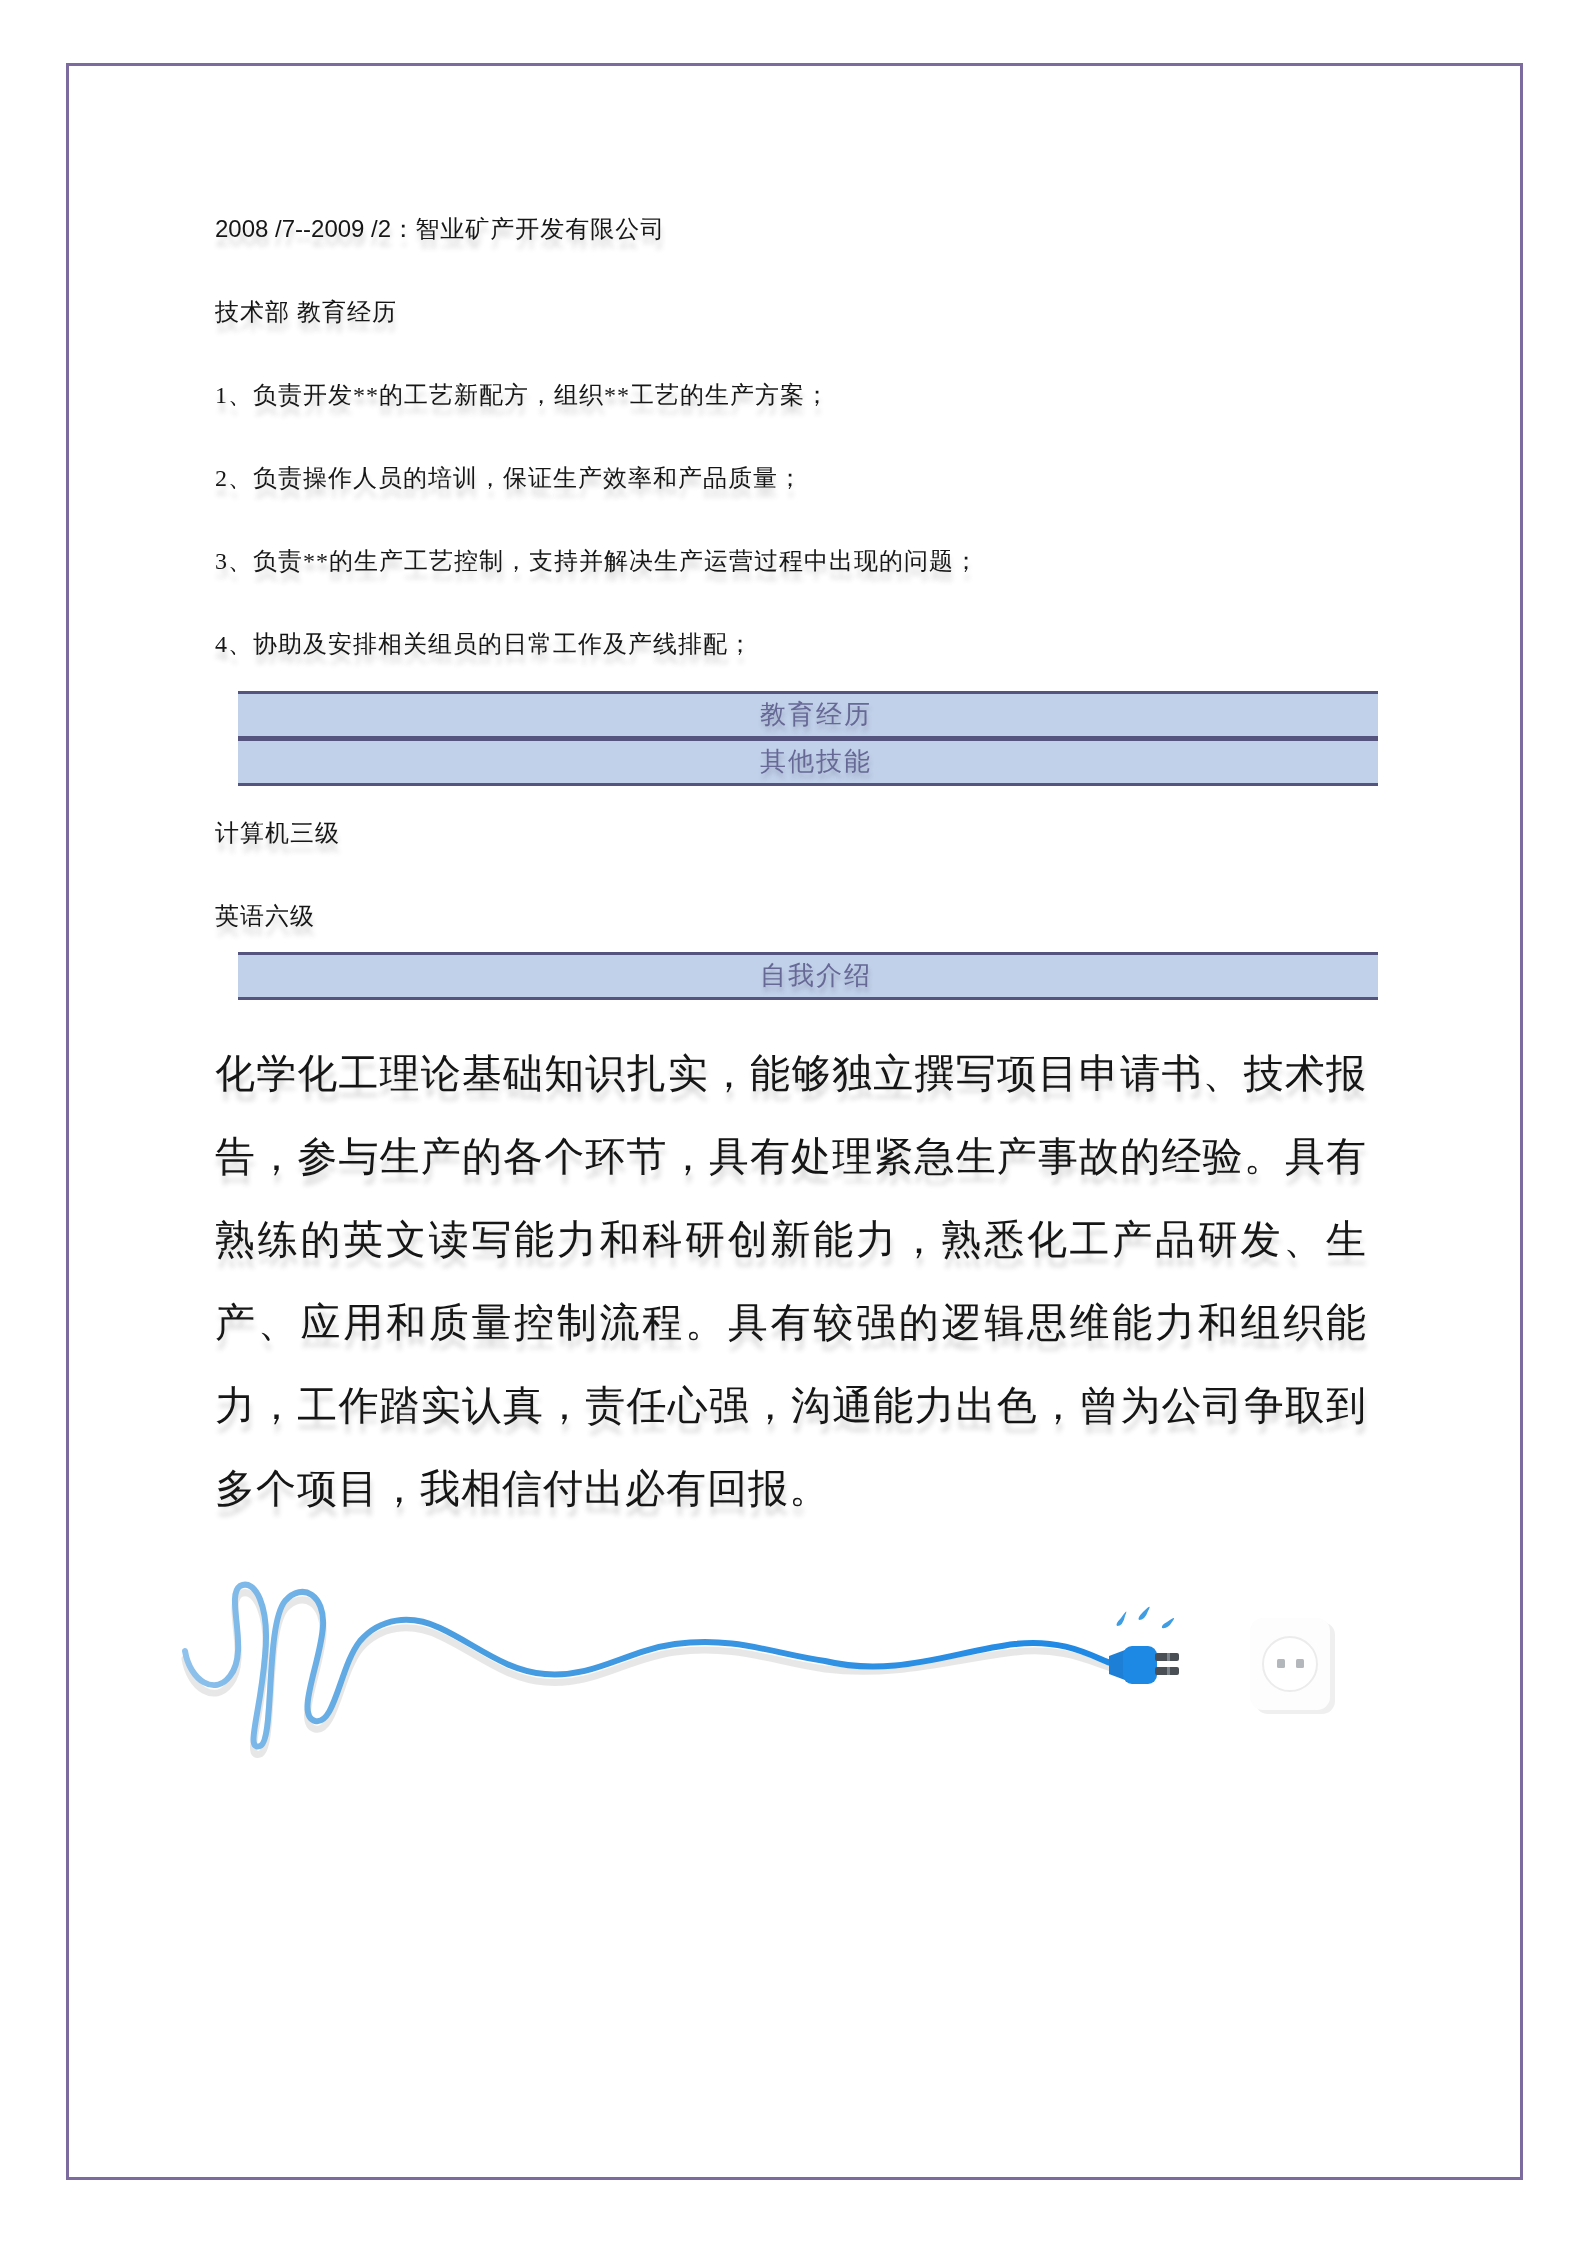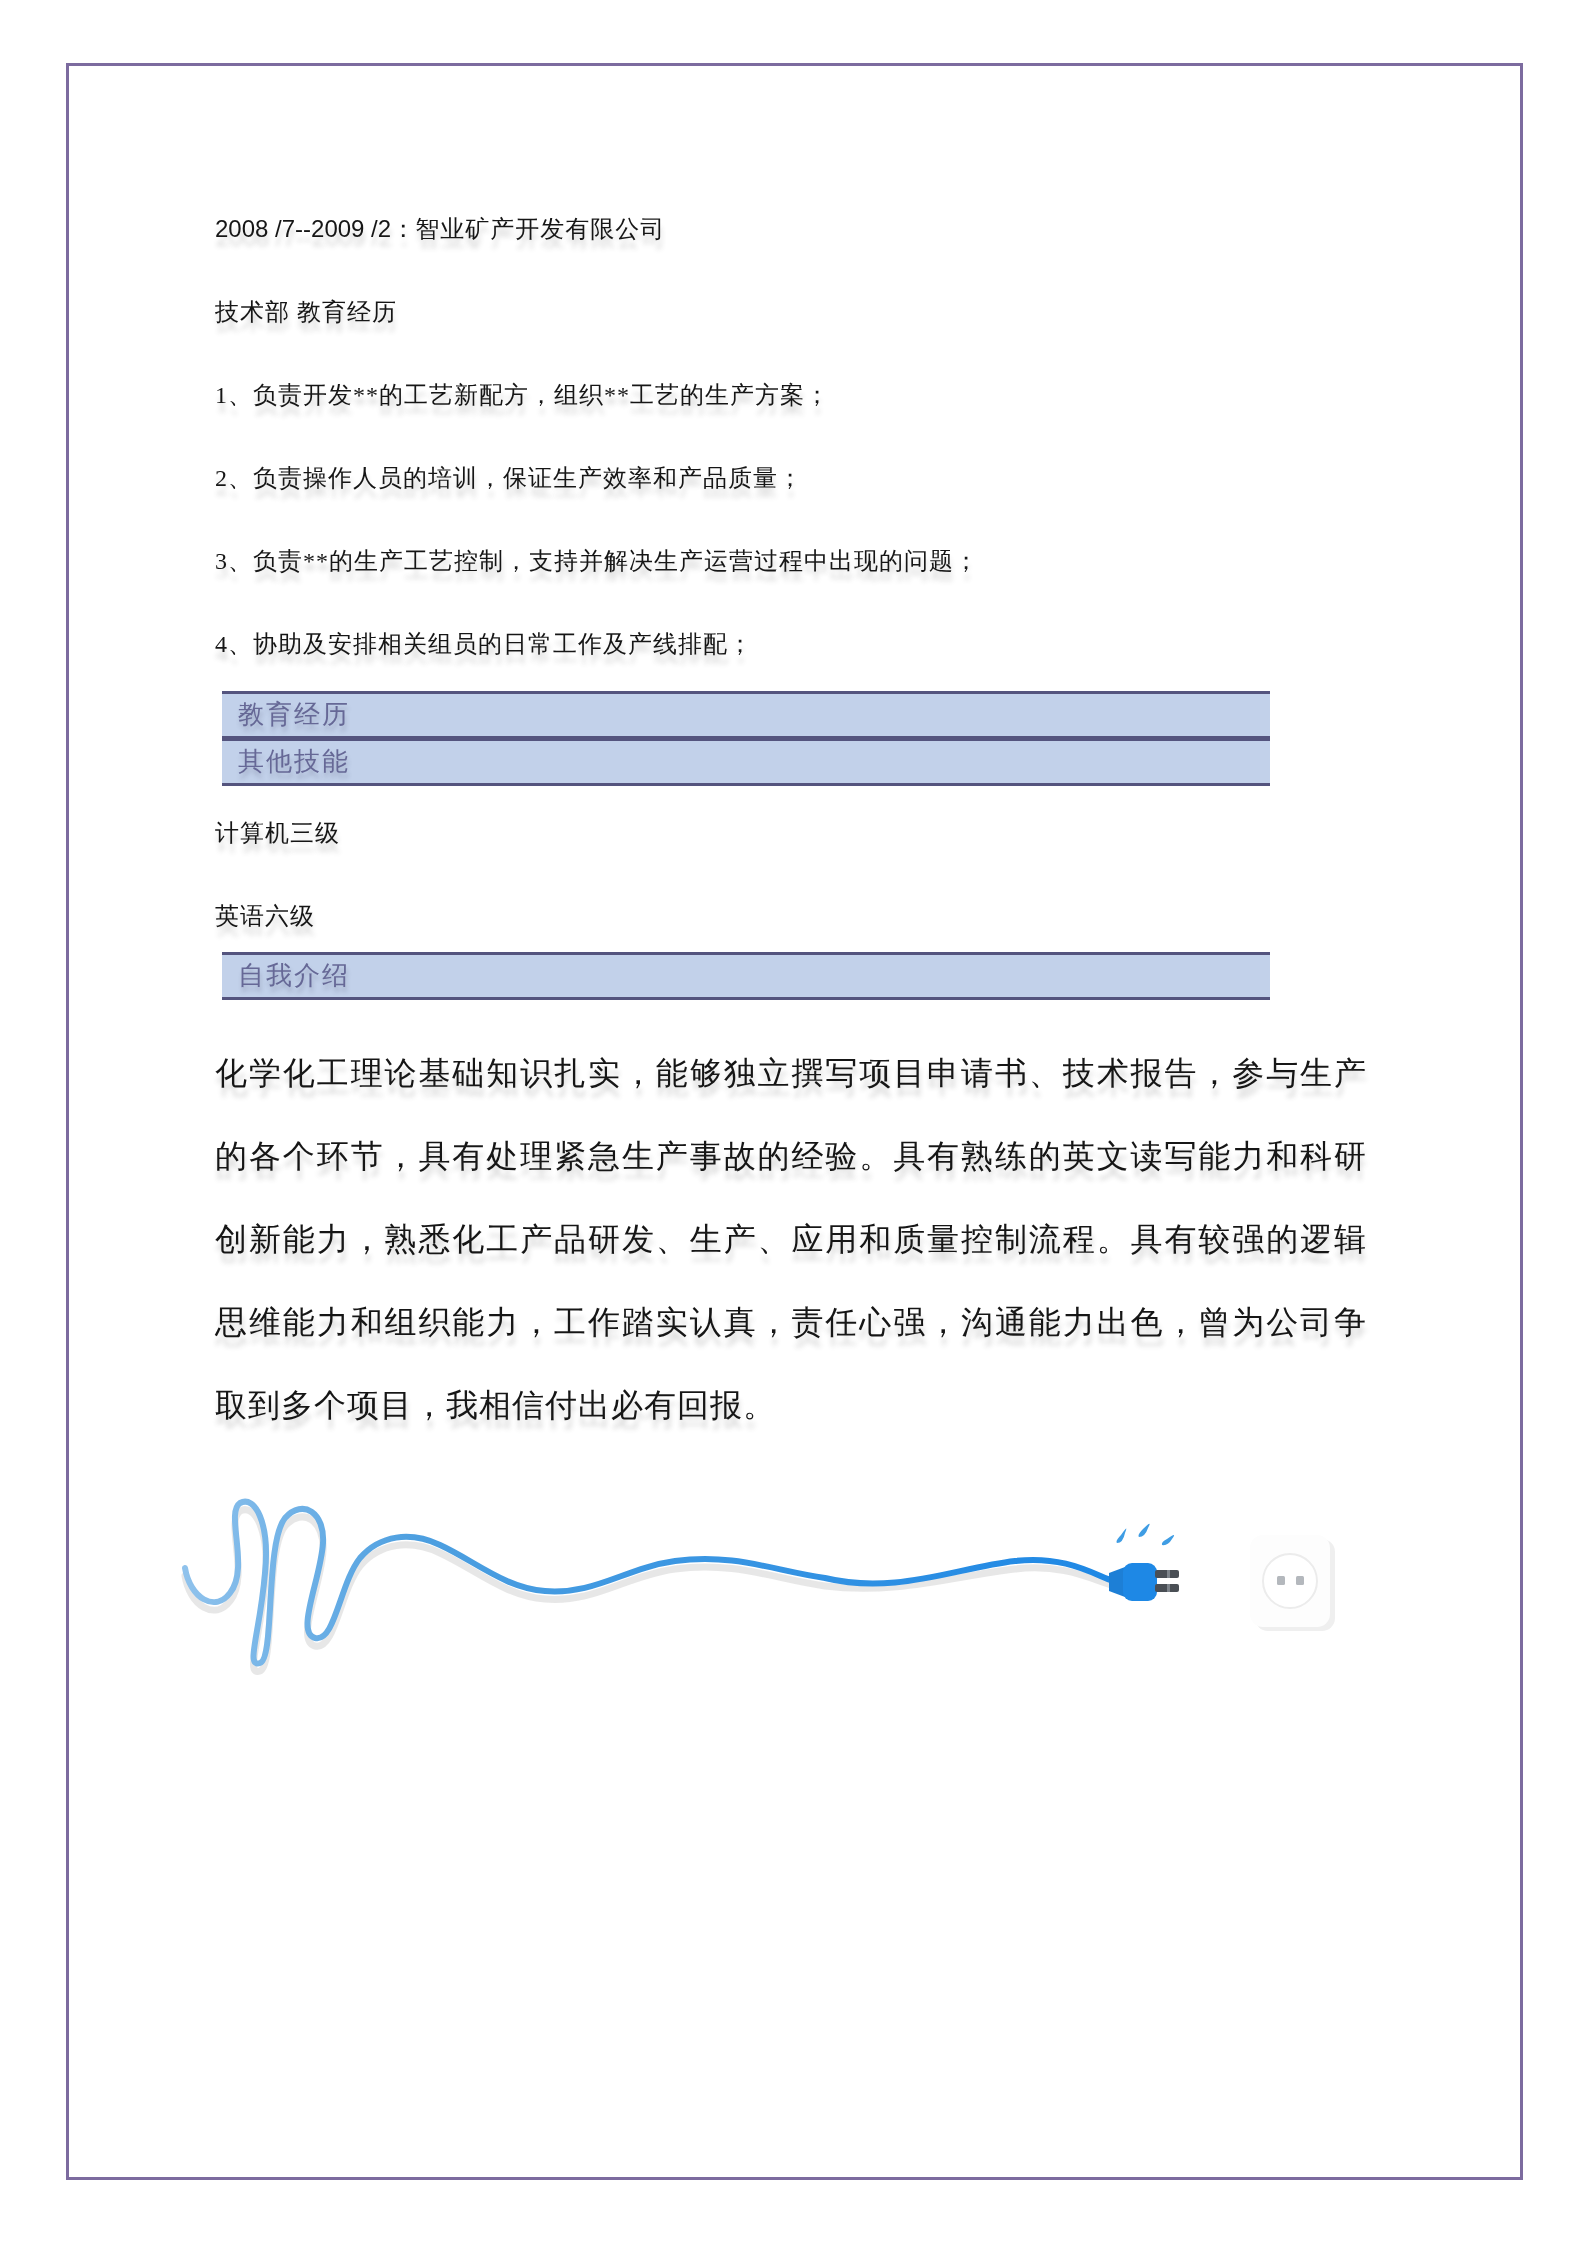--- a/index.html
+++ b/index.html
@@ -31,44 +31,45 @@
     letter-spacing:1px;
     text-shadow:1px 9px 5px rgba(60,60,60,0.22);
     white-space:nowrap;
   }
   .num{
     font-family:"Liberation Sans", sans-serif;
     letter-spacing:0;
   }
   .section-bar{
     box-sizing:border-box;
-    margin-left:7px;
-    width:1048px;
+    margin-left:23px;
+    width:1140px;
     height:48px;
     background:#c2d1ea;
     border-top:3px solid #54547e;
     border-bottom:3px solid #54547e;
     padding-left:16px;
     font-size:26px;
     line-height:41px;
     color:#666896;
     letter-spacing:2px;
     text-shadow:1px 5px 4px rgba(60,60,90,0.25);
+    text-align:center;
   }
   .bar-edu{margin-top:-21px;margin-bottom:36px;}
   .bar-skill{margin-top:-37px;margin-bottom:32px;}
   .bar-intro{margin-top:-32px;margin-bottom:32px;}
   .edu-line{margin:0 0 52px 0;font-size:30px;line-height:31px;
     text-shadow:1px 9px 5px rgba(60,60,60,0.22);white-space:nowrap;}
   .edu-line .period{margin-right:62px;}
   .edu-line .school{margin-right:32px;letter-spacing:1px;}
   .edu-line .major{margin-right:48px;letter-spacing:1px;}
   .intro{
     margin:0;
-    font-size:32px;
+    font-size:40px;
     line-height:83px;
     letter-spacing:1px;
     text-align:justify;
     text-shadow:1px 9px 5px rgba(60,60,60,0.22);
   }
   .artwork{
     display:block;
     margin:36px 0 0 -40px;
   }
 </style>

